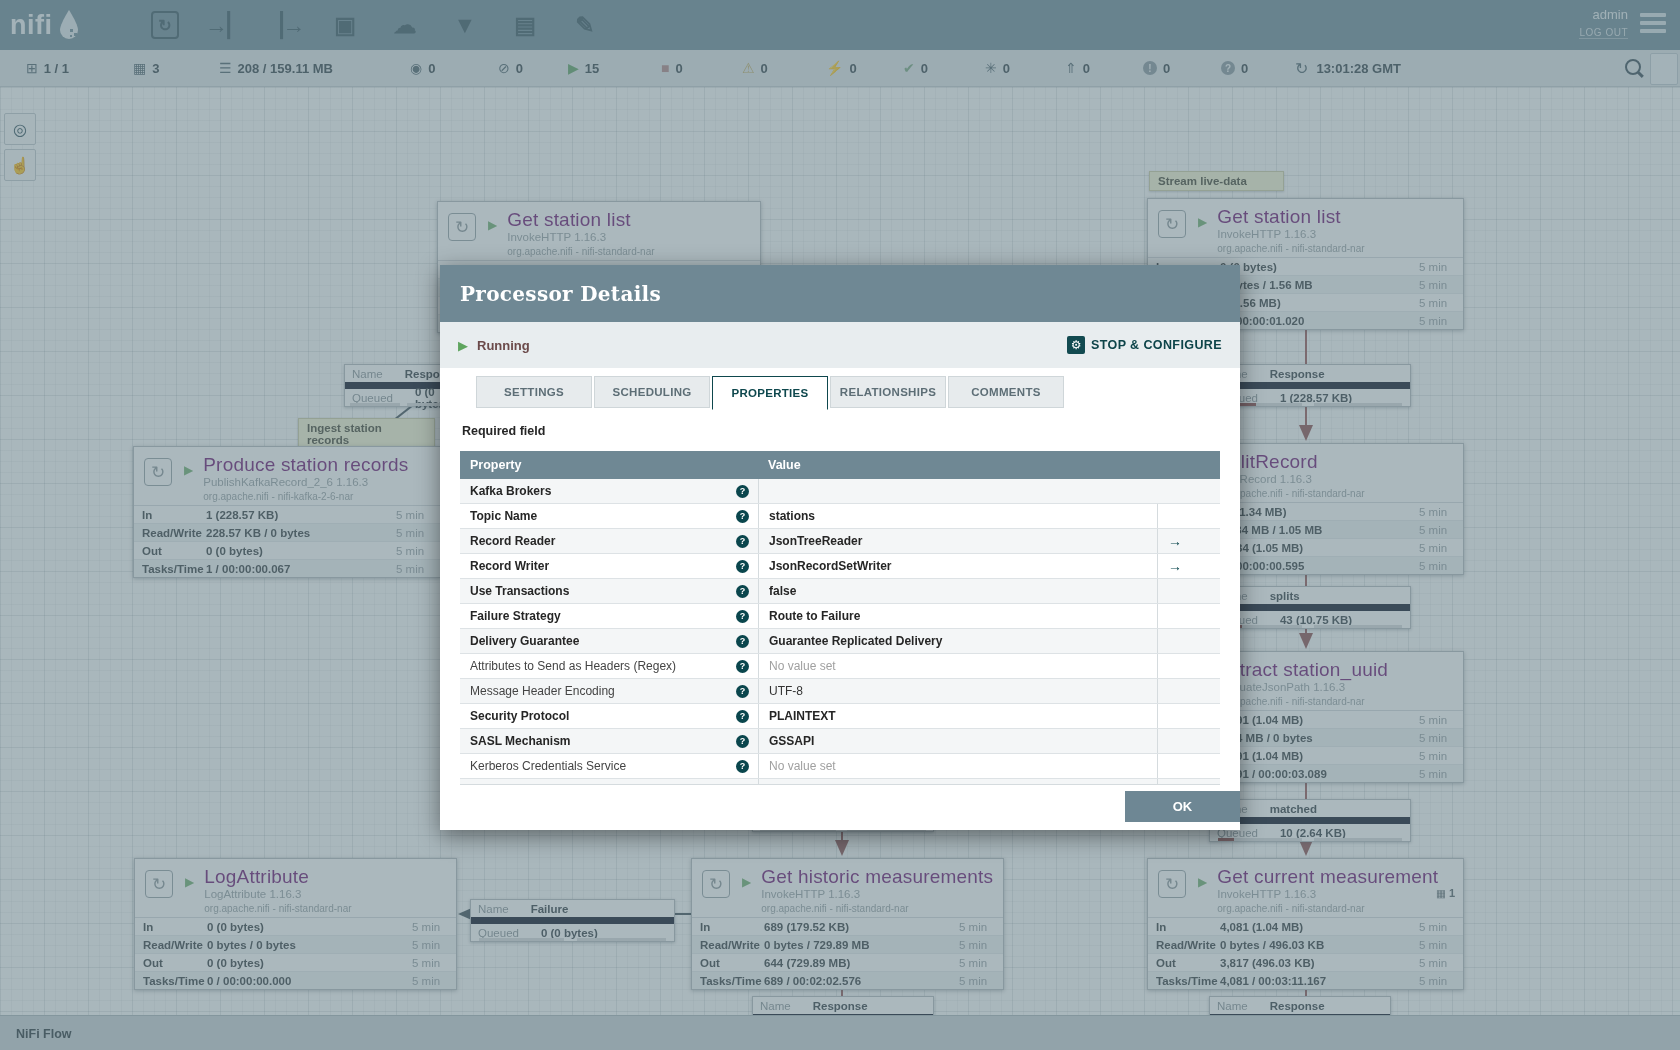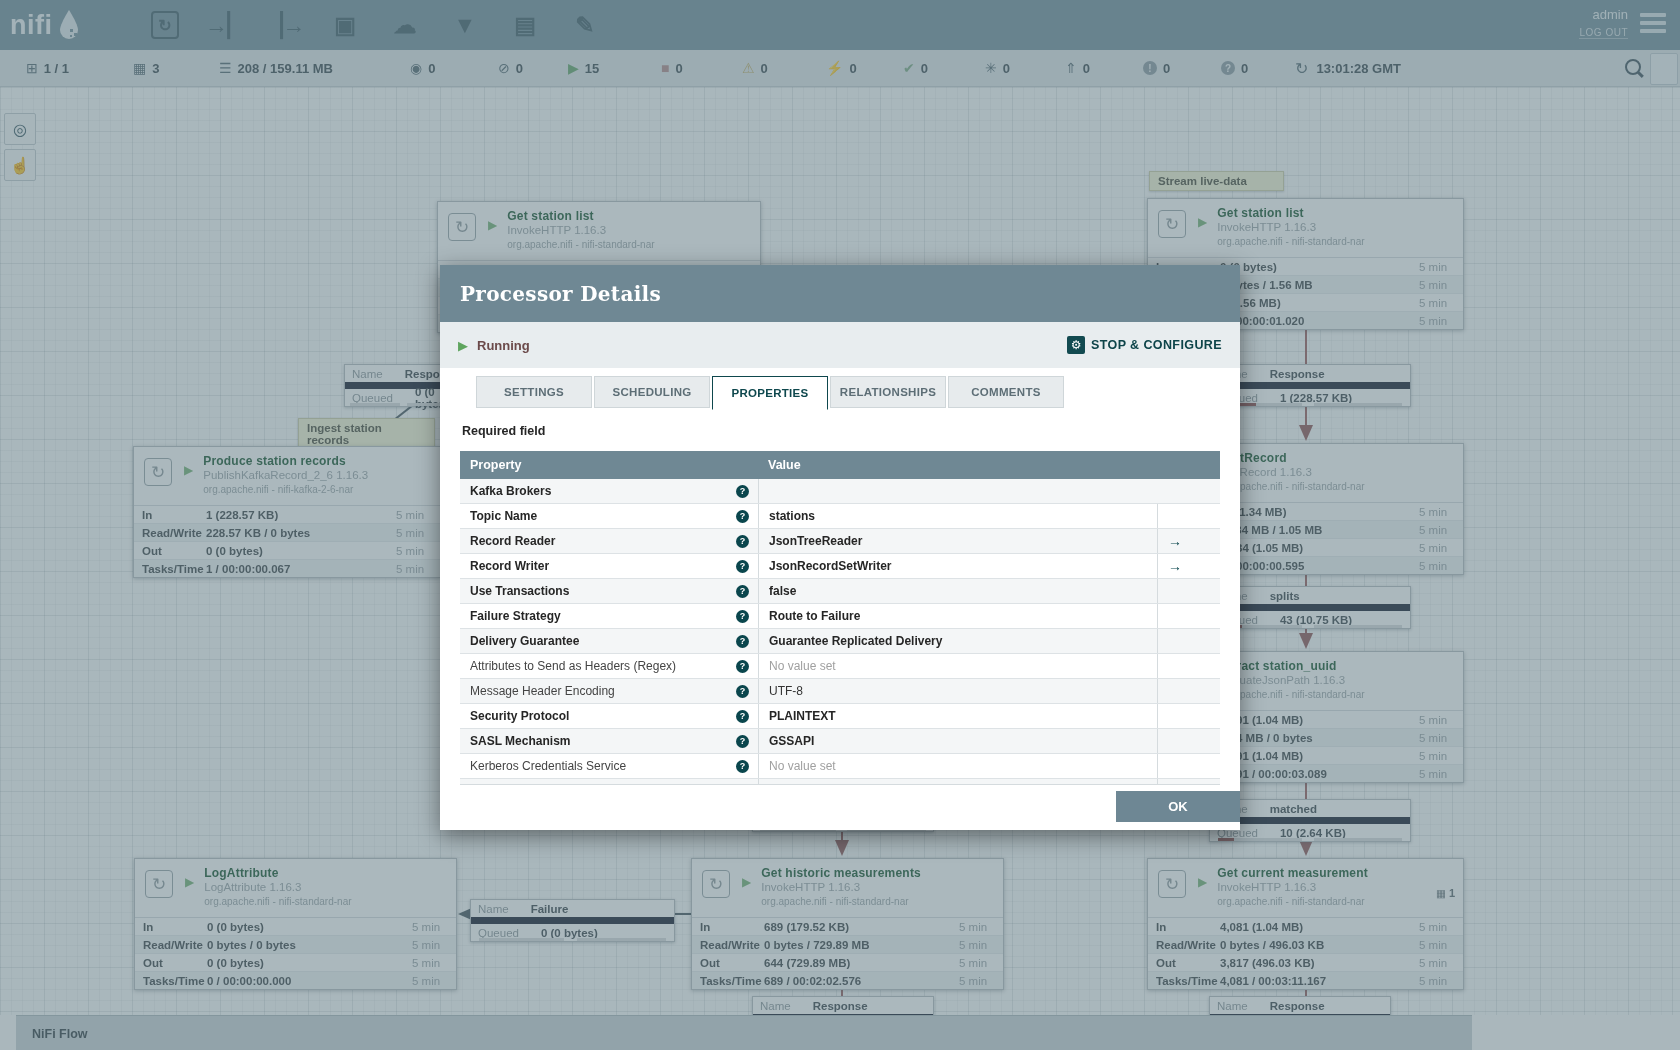--- a/index.html
+++ b/index.html
@@ -58,21 +58,21 @@
     display:flex;align-items:center;justify-content:center;font-size:16px;color:#3c5a64;cursor:pointer;}
   #btn-compass{top:26px}
   #btn-hand{top:62px}
   
   .proc{position:absolute;background:#fff;border:1px solid #b4bcc0;box-shadow:0 1px 4px rgba(40,60,70,.35);cursor:pointer;}
   .phead{height:50px;display:flex;align-items:flex-start;padding:8px 8px 0 10px;position:relative;}
   .ptype-icon{width:26px;height:26px;border:1px solid #98a4a9;border-radius:4px;color:#8e999e;
     display:flex;align-items:center;justify-content:center;font-size:17px;margin-top:3px;}
   .pplay{color:#74b174;font-size:12px;margin:8px 6px 0 12px;}
   .pt{margin-left:4px;line-height:1;}
-  .ptitle{font-size:12px;font-weight:700;color:#14532d;letter-spacing:.2px;}
+  .ptitle{font-size:19px;font-weight:400;color:#701a75;letter-spacing:.2px;}
   .psub{font-size:11.5px;color:#9aa4a8;margin-top:3px;}
   .psub2{font-size:10px;color:#9aa4a8;margin-top:3px;}
   .pbadge{position:absolute;right:8px;top:28px;font-size:10.5px;color:#5a676d;display:flex;gap:3px;align-items:center;}
   .pbadge b{font-size:11px;}
   .pstats{border-top:1px solid #d6dcdf;}
   .srow{height:17px;display:flex;align-items:center;padding:0 8px;font-size:11.5px;border-top:1px solid #e6eaec;}
   .srow:first-child{border-top:none;}
   .srow:nth-child(even){background:#f1f4f5;}
   .sl{width:64px;font-weight:bold;color:#3a4347;}
   .sv2{flex:1;font-weight:bold;color:#3a4347;}
@@ -103,21 +103,21 @@
   .f45{width:19%;}.f20{width:12%;}.f10{width:8%;}
   .c0{left:344px;top:277px;width:120px;}
   .c1{left:1209px;top:277px;width:200px;}
   .c2{left:1209px;top:499px;width:200px;}
   .c3{left:1209px;top:712px;width:200px;}
   .c4{left:470px;top:812px;width:203px;}
   .c5{left:752px;top:702px;width:180px;}
   .c6{left:752px;top:909px;width:180px;}
   .c7{left:1209px;top:909px;width:180px;}
   
-  #bottombar{position:absolute;left:16px;top:1015px;width:1456px;height:35px;background:#c9d2d6;border-top:1px solid #aab6bc;
+  #bottombar{position:absolute;left:0;top:1015px;width:1680px;height:35px;background:#c9d2d6;border-top:1px solid #aab6bc;
     display:flex;align-items:center;}
   #breadcrumb{margin-left:16px;font-size:12.5px;font-weight:bold;color:#2f3c42;}
   
   #overlay{position:absolute;left:0;top:0;width:1680px;height:1050px;background:rgba(97,120,131,.53);}
   
   #dialog{position:absolute;left:440px;top:245px;width:800px;height:565px;background:#fff;
     box-shadow:0 6px 22px rgba(0,0,0,.45);margin-top:20px;}
   #dlg-head{height:57px;background:#6f8894;display:flex;align-items:center;padding-left:20px;}
   #dlg-title{font-family:"DejaVu Serif",serif;font-size:20px;font-weight:bold;color:#fff;letter-spacing:.3px;}
   #dlg-status{height:46px;background:#e8edef;display:flex;align-items:center;padding:0 18px;}
@@ -140,21 +140,21 @@
   .tprop{width:288px;display:flex;align-items:center;padding-left:10px;color:#444;}
   .tprop .pname{flex:1;}
   .trow.req .tprop .pname, .trow.req .tval{font-weight:bold;color:#262626;}
   .qmark{width:13px;height:13px;border-radius:50%;background:#0a464d;color:#fff;font-size:9px;font-weight:bold;
     display:flex;align-items:center;justify-content:center;margin-right:9px;cursor:pointer;}
   .tval{width:388px;display:flex;align-items:center;padding-left:10px;border-left:1px solid #d5dbde;color:#333;}
   .trow.nov .tval{color:#a0a0a0;font-weight:normal;}
   .textra{flex:1;border-left:1px solid #d5dbde;display:flex;align-items:center;padding-left:10px;}
   .goarr{display:none;color:#0a464d;font-weight:bold;font-size:14px;cursor:pointer;}
   .trow.haslink .goarr{display:inline;}
-  #okbtn{position:absolute;right:0;bottom:8px;width:124px;height:31px;background:#6e8794;color:#fff;
+  #okbtn{position:absolute;right:0;bottom:8px;width:115px;height:31px;background:#6e8794;color:#fff;
     font-size:13px;font-weight:bold;display:flex;align-items:center;justify-content:center;cursor:pointer;}
 </style>
 </head>
 <body>
 
 <div id="screen">
 
   <header id="topbar">
     <div id="logo">
       <span class="nifi">nifi</span>

